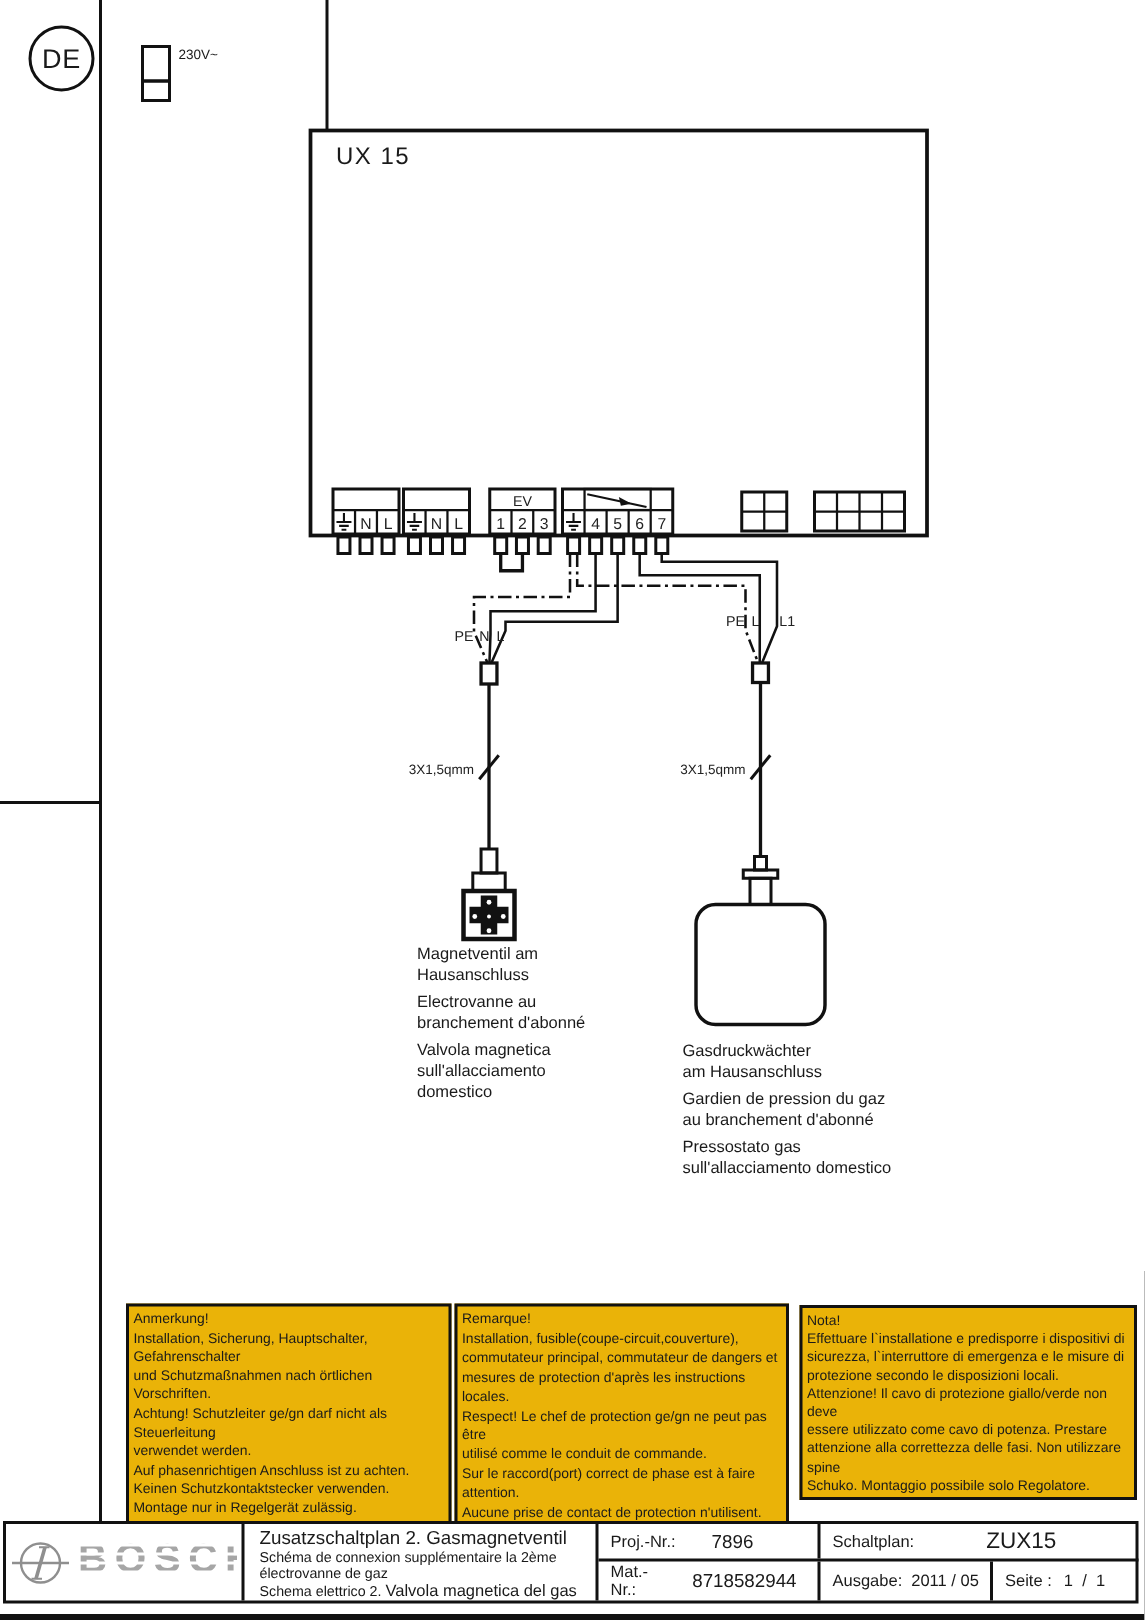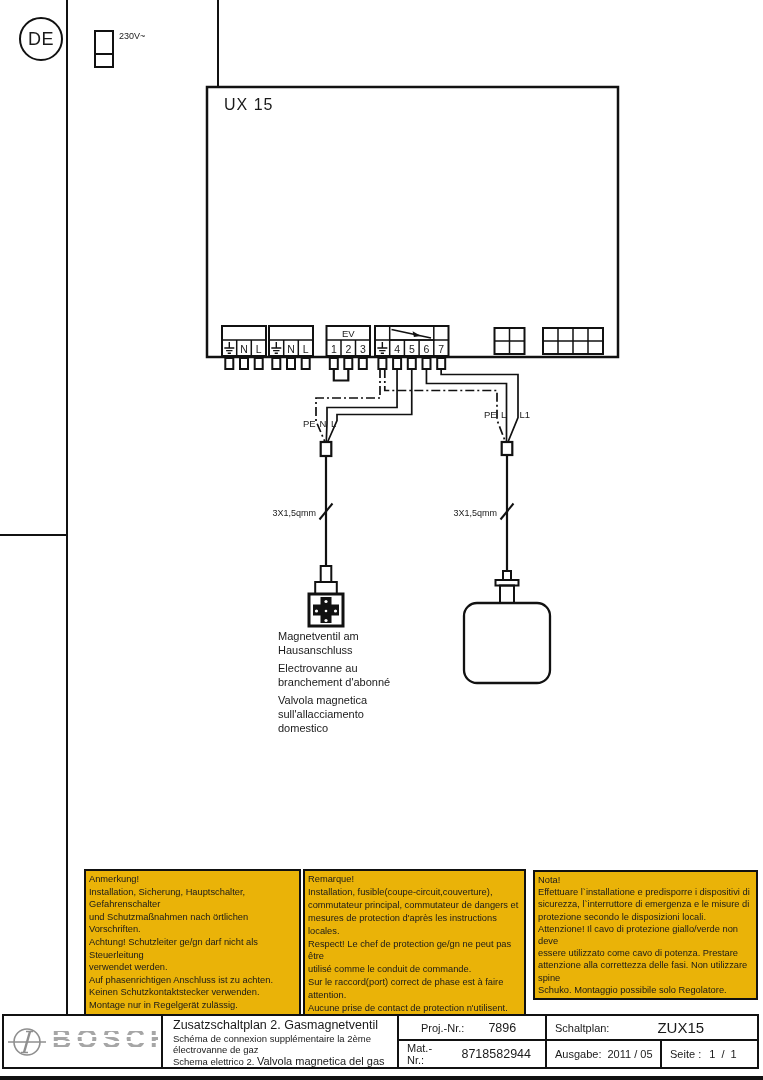--- a/index.html
+++ b/index.html
@@ -191,20 +191,34 @@
     <div class="cap-p">
         <div>Electrovanne au</div>
         <div>branchement d'abonné</div>
       </div>
     <div class="cap-p">
         <div>Valvola magnetica</div>
         <div>sull'allacciamento</div>
         <div>domestico</div>
       </div>
   </div>
+  <div class="cap" style="left:455px;top:694px;width:190px">
+    <div class="cap-p">
+        <div>Gasdruckwächter</div>
+        <div>am Hausanschluss</div>
+      </div>
+    <div class="cap-p">
+        <div>Gardien de pression du gaz</div>
+        <div>au branchement d'abonné</div>
+      </div>
+    <div class="cap-p">
+        <div>Pressostato gas</div>
+        <div>sull'allacciamento domestico</div>
+      </div>
+  </div>
 
   <div class="note" style="left:84px;top:869px;width:207px;line-height:12.6px">
       <div>Anmerkung!</div>
       <div>Installation, Sicherung, Hauptschalter, Gefahrenschalter</div>
       <div>und Schutzmaßnahmen nach örtlichen Vorschriften.</div>
       <div>Achtung! Schutzleiter ge/gn darf nicht als Steuerleitung</div>
       <div>verwendet werden.</div>
       <div>Auf phasenrichtigen Anschluss ist zu achten.</div>
       <div>Keinen Schutzkontaktstecker verwenden.</div>
       <div>Montage nur in Regelgerät zulässig.</div>
@@ -251,21 +265,21 @@
       <div class="bosch-stripe" style="left:48px;width:106px;top:31px"></div>
     </div>
     <div class="tb-cell title-cell">
       <div class="t-de">Zusatzschaltplan 2. Gasmagnetventil</div>
       <div class="t-fr">Schéma de connexion supplémentaire la 2ème</div>
       <div class="t-fr">électrovanne de gaz</div>
       <div class="t-it"><span>Schema elettrico 2.</span> <span class="t-it-main">Valvola magnetica del gas</span></div>
     </div>
     <div class="tb-cell right-col">
       <div class="row1">
-        <div class="fcell" style="left:14px;width:162px">
+        <div class="fcell" style="left:0;width:162px">
           <span style="margin-left:8px">Proj.-Nr.:</span>
           <span class="val" style="margin-left:24px">7896</span>
         </div>
         <div class="fcell" style="left:146px;right:16px;border-left:2px solid #111">
           <span style="margin-left:8px">Schaltplan:</span>
           <span class="big-val" style="margin-left:48px">ZUX15</span>
         </div>
       </div>
       <div class="row2">
         <div class="fcell" style="left:0;width:132px">

